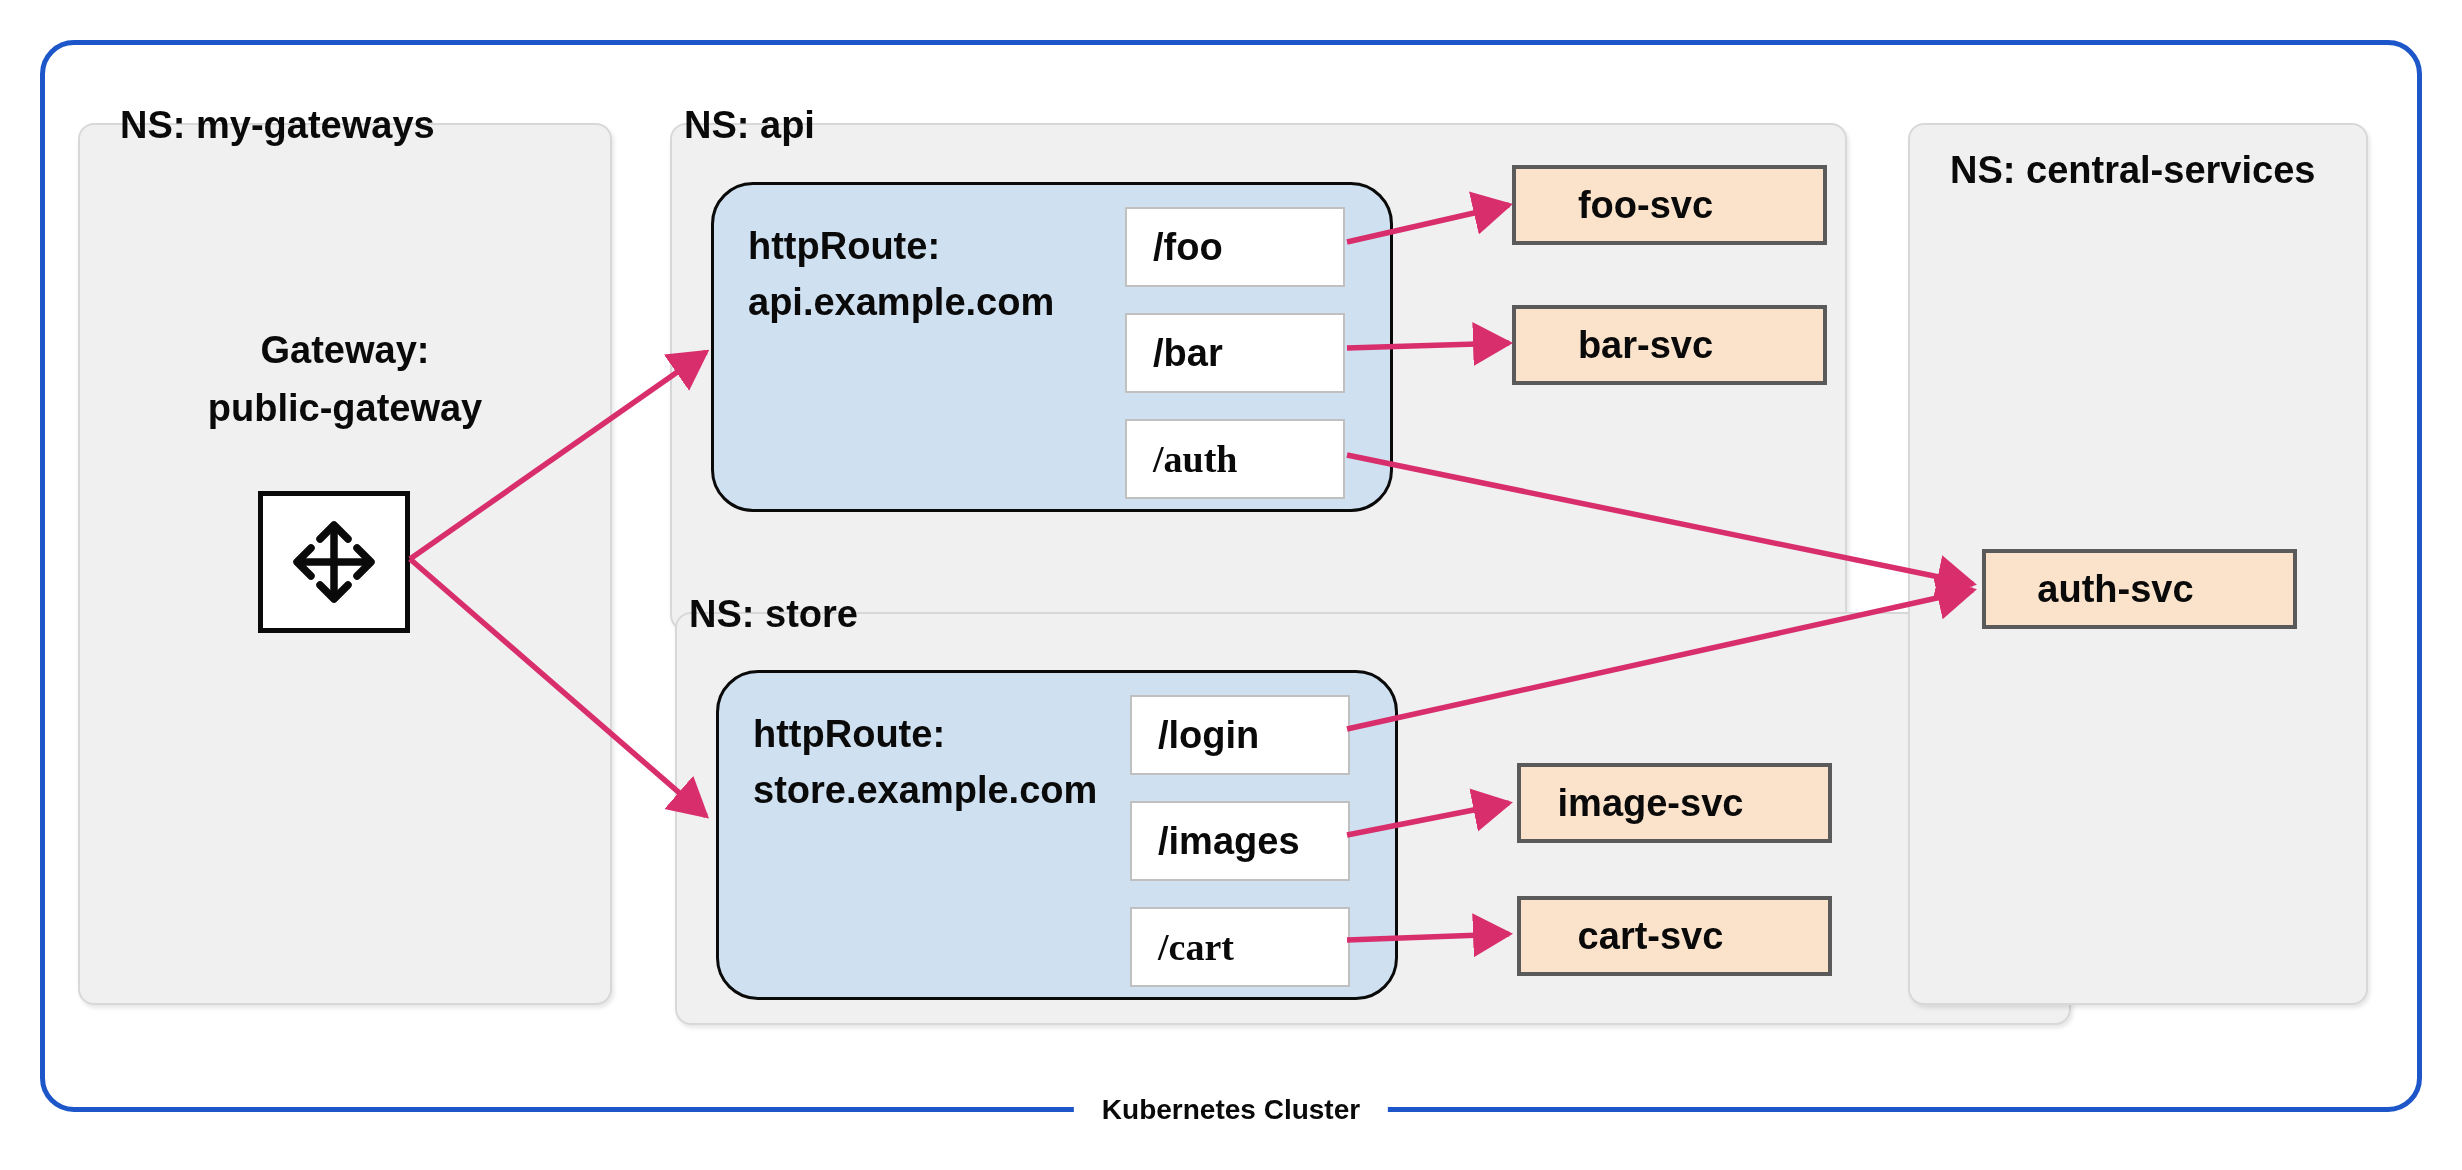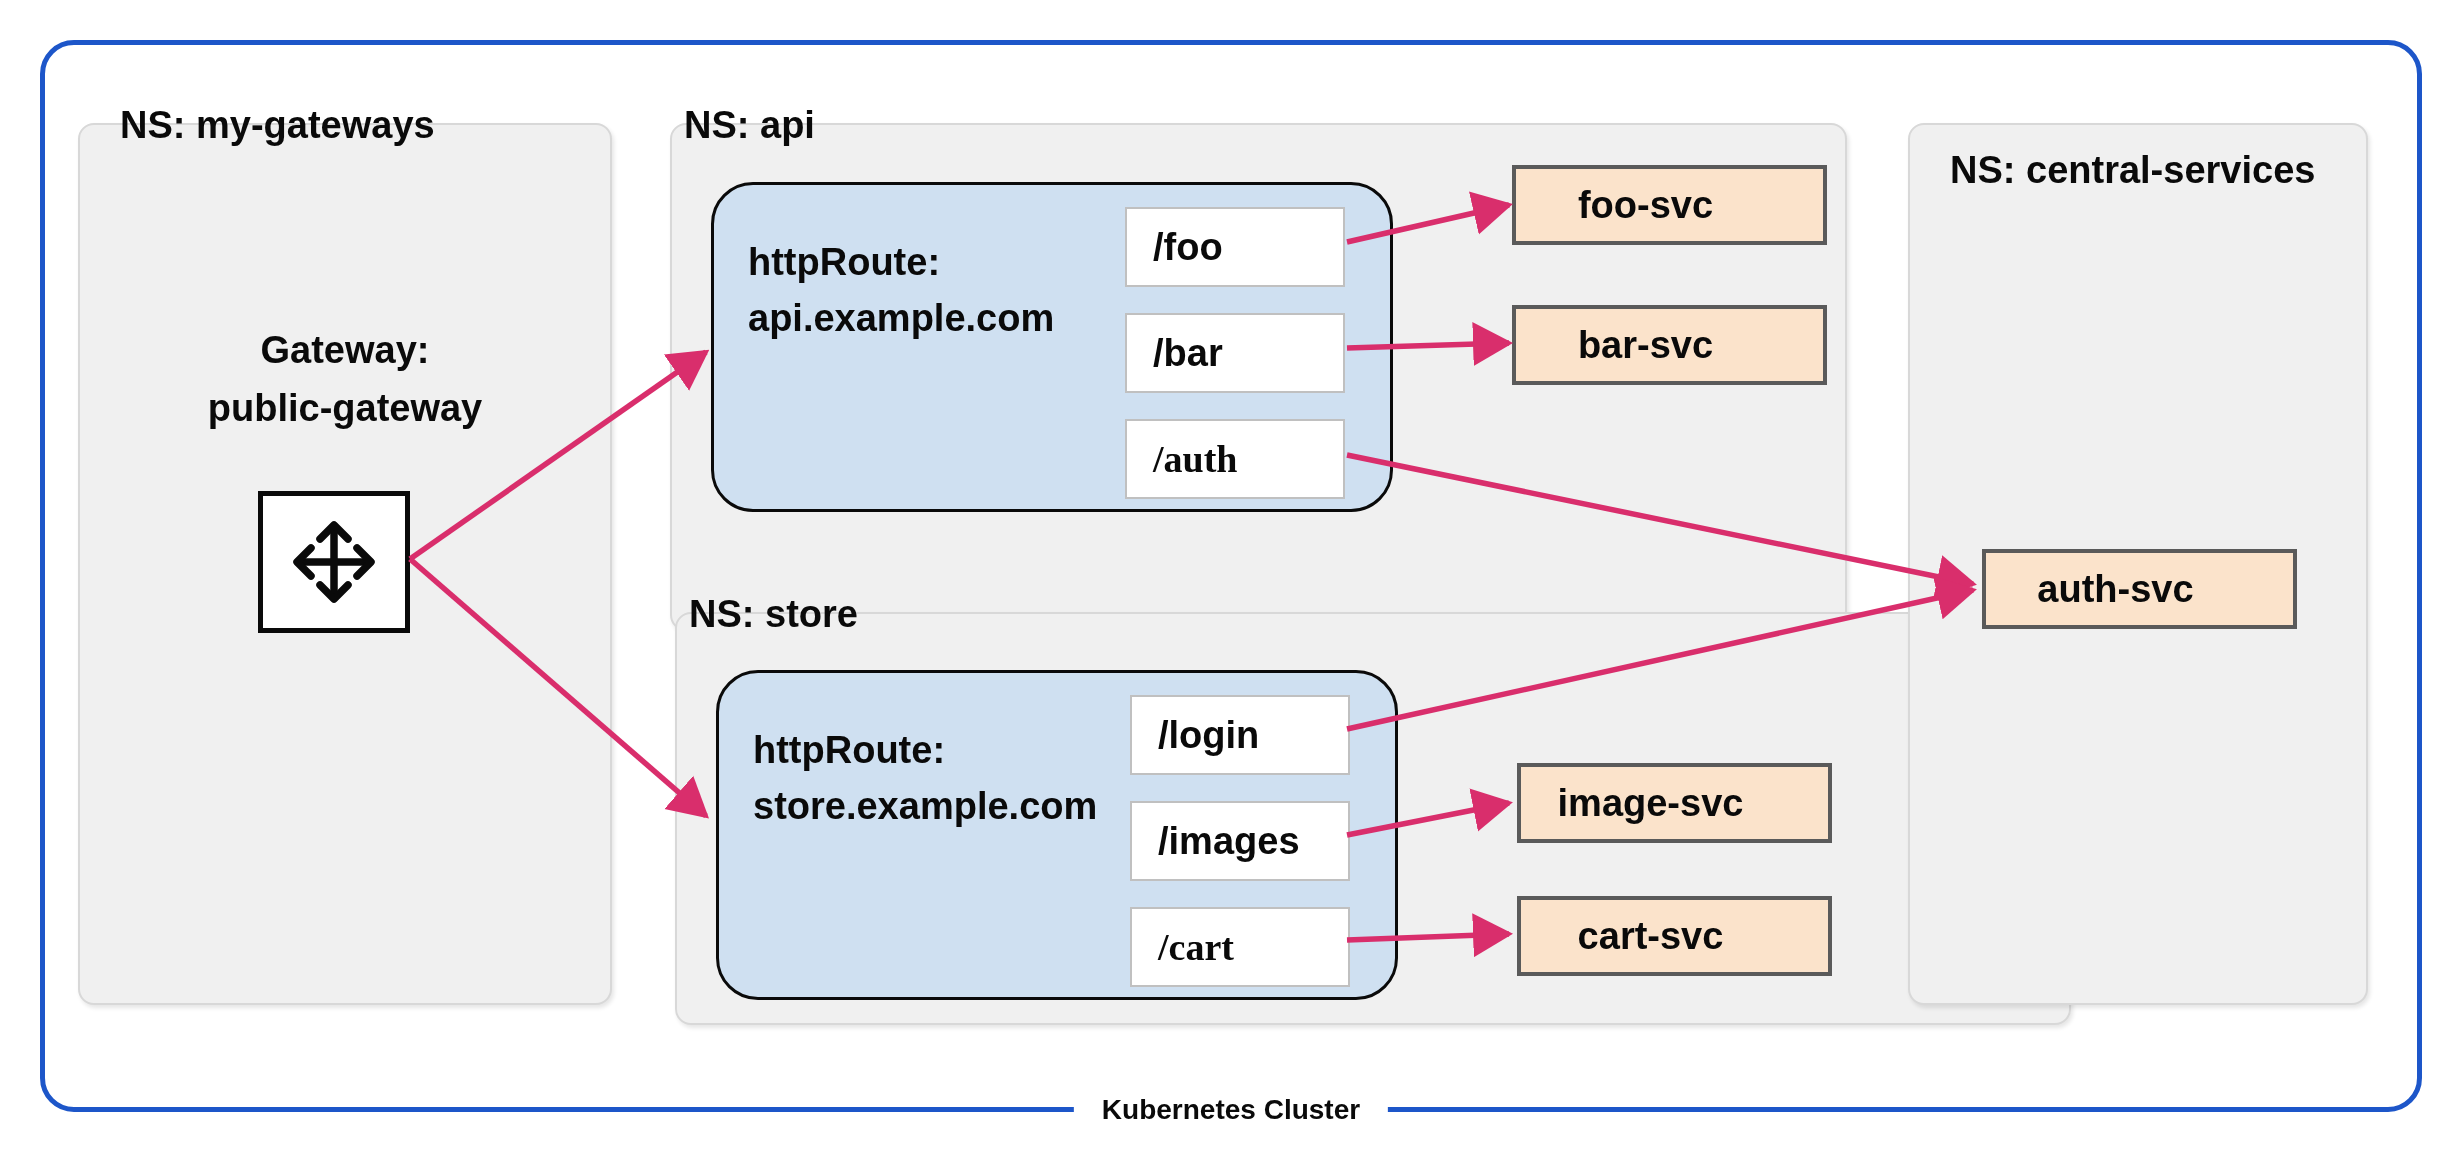--- a/index.html
+++ b/index.html
@@ -93,21 +93,20 @@
     width:682px; height:330px;
   }
   .blue-api{left:39px; top:57px;}
   .blue-store{left:39px; top:56px;}
   .httproute-title{
     position:absolute;
     left:34px; top:33px;
     font-size:38px;
     line-height:56px;
     white-space:nowrap;
-    margin-top:16px;
   }
   .path-box{
     position:absolute;
     left:411px;
     width:220px; height:80px;
     background:var(--path-fill);
     border:2px solid var(--path-border);
     display:flex; align-items:center;
     padding-left:26px;
     font-size:38px;

